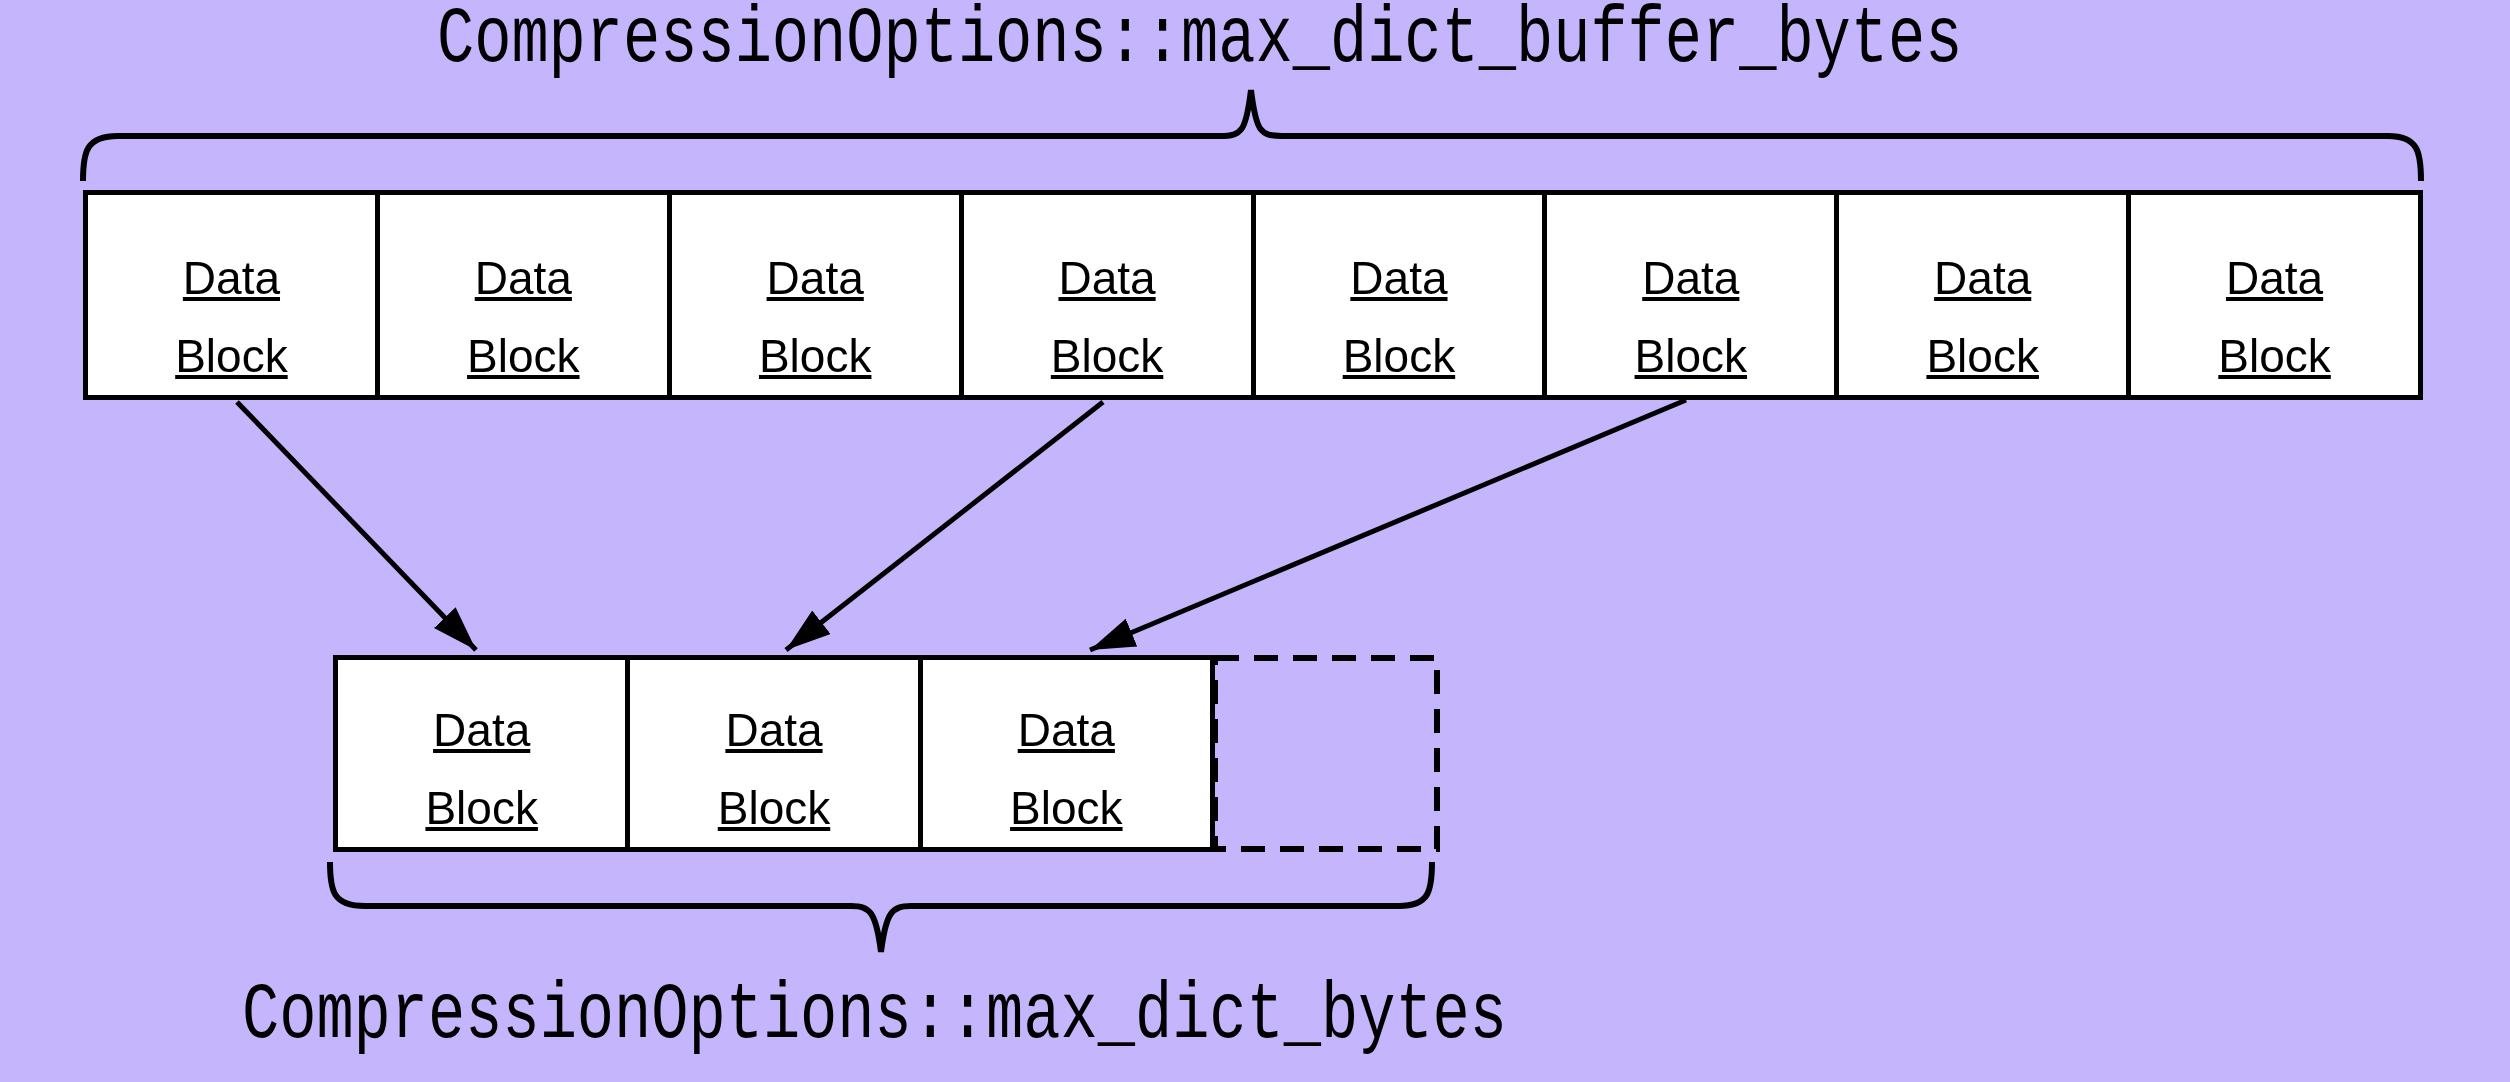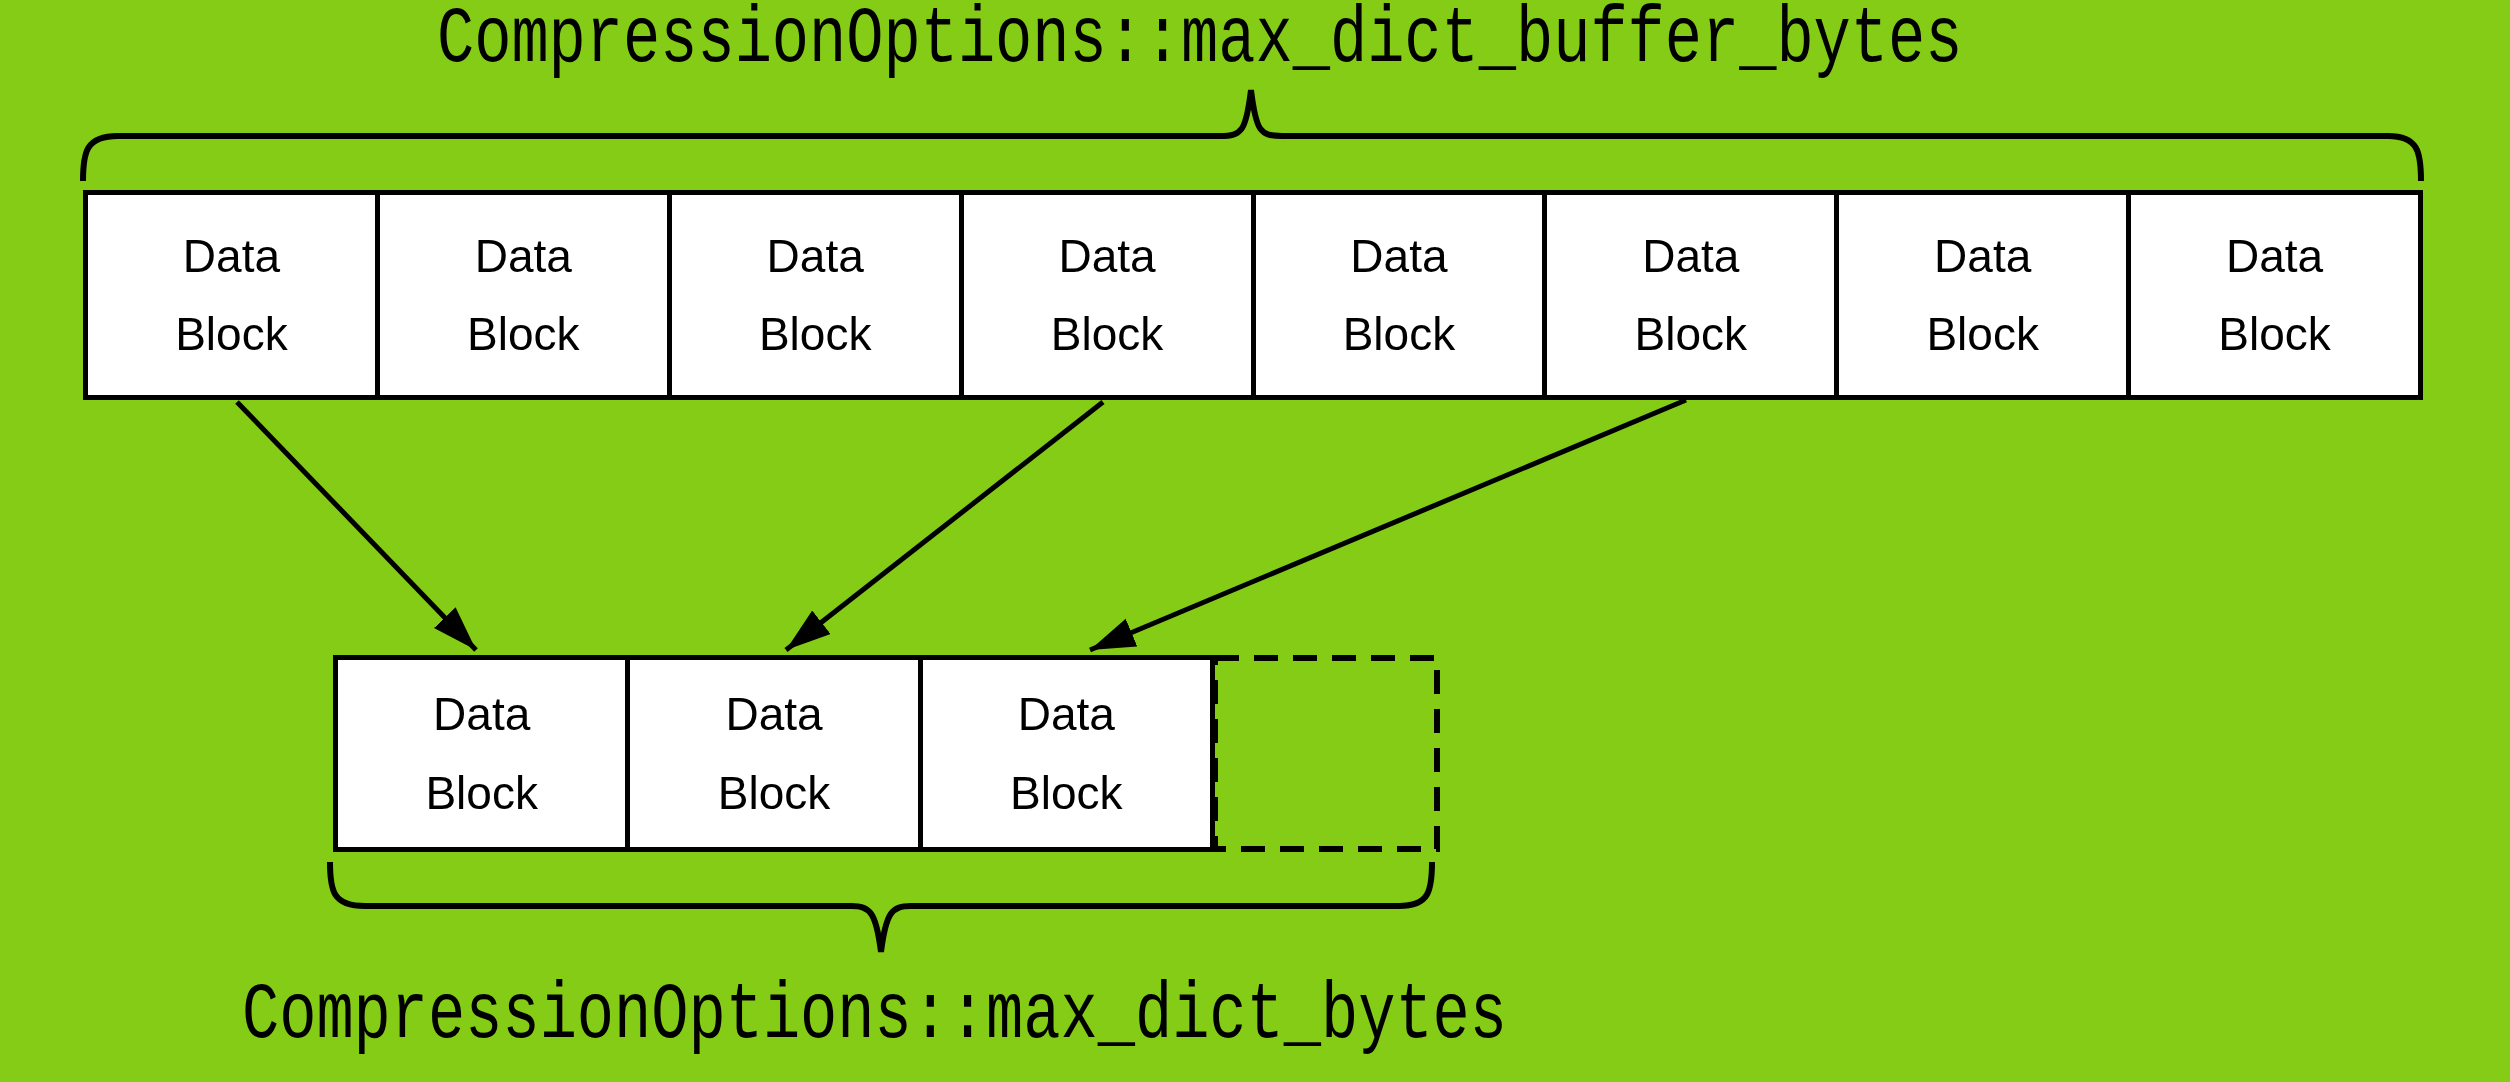--- a/index.html
+++ b/index.html
@@ -1,20 +1,20 @@
 <!DOCTYPE html>
 <html><head>
 <meta charset="utf-8">
 <style>
   html, body { margin: 0; padding: 0; background: #ffffff; }
   #stage {
     position: relative;
     width: 2510px;
     height: 1082px;
-    background: #84cc16;
+    background: #c4b5fd;
     overflow: hidden;
     font-family: "Liberation Sans", sans-serif;
   }
   .mono-label {
     position: absolute;
     font-family: "Liberation Mono", monospace;
     font-size: 80px;
     color: #000000;
     white-space: nowrap;
     transform: scaleX(0.775);
@@ -28,24 +28,25 @@
     display: flex;
     box-sizing: border-box;
     border: 5px solid #000000;
     background: #ffffff;
   }
   .row.top-row { left: 83px; top: 190px; width: 2340px; height: 210px; }
   .row.bottom-row { left: 333px; top: 655px; width: 882px; height: 197px; }
   .cell {
     flex: 1 1 0;
     display: flex;
-    align-items: center;
+    align-items: flex-end;
     justify-content: center;
     border-right: 5px solid #000000;
     background: #ffffff;
+    text-decoration: underline;
   }
   .cell:last-child { border-right: none; }
   .cell-text {
     font-family: "Liberation Sans", sans-serif;
     font-size: 46px;
     line-height: 1.7;
     color: #000000;
     text-align: center;
     white-space: pre-line;
   }

